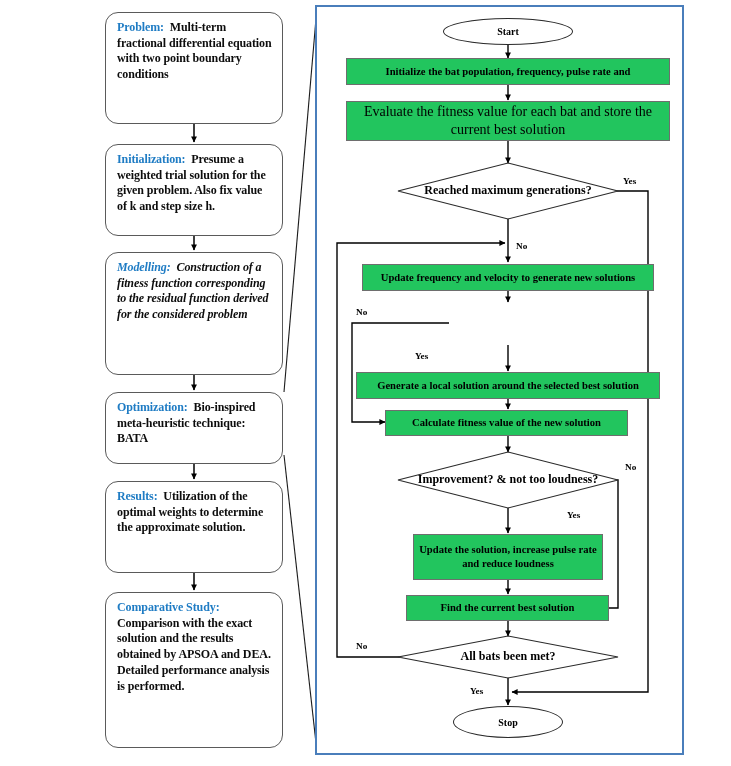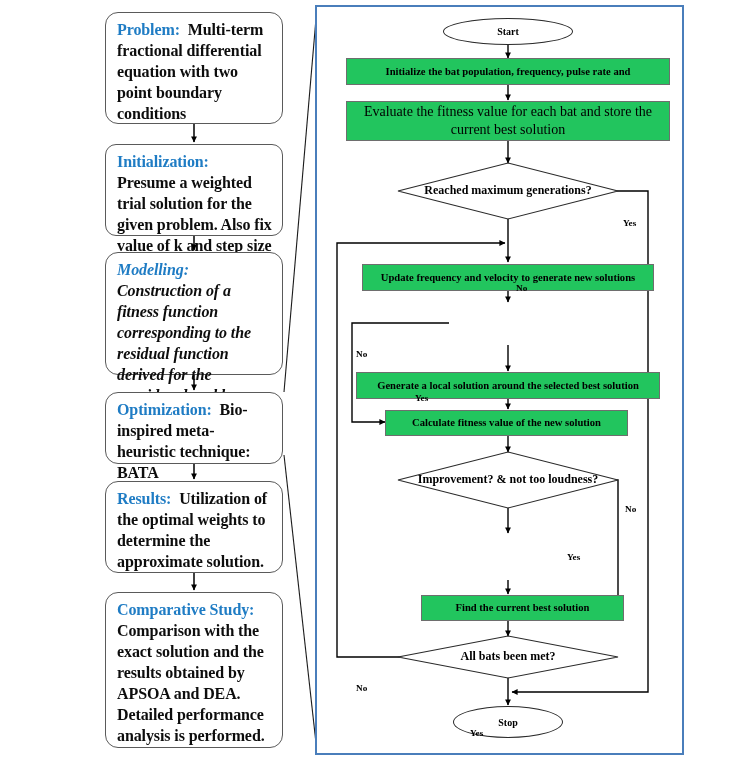--- a/index.html
+++ b/index.html
@@ -9,21 +9,21 @@
   #root{position:absolute;left:0;top:0;width:731px;height:766px;}
 
   
   .stage{
     position:absolute;
     border:1.2px solid #5a5a5a;
     border-radius:13px;
     background:#ffffff;
     box-sizing:border-box;
     padding:7px 9px 6px 11px;
-    font-size:16px;
+    font-size:12px;
     line-height:1.31;
     font-weight:bold;
     color:#0d0d0d;
     letter-spacing:-0.1px;
   }
   .stage .hd{color:#1f7cc4;font-weight:bold;}
 
   
   #frame{
     position:absolute;left:315px;top:5px;width:369px;height:750px;
@@ -49,42 +49,42 @@
   .dia-wrap svg{position:absolute;left:0;top:0;overflow:visible;}
   .dia-txt{
     position:absolute;left:0;top:0;width:100%;height:100%;
     display:flex;align-items:center;justify-content:center;text-align:center;
     font-size:12px;font-weight:bold;line-height:1.3;color:#000;
     pointer-events:none;
   }
 
   
   .blabel{position:absolute;font-size:9.2px;font-weight:bold;color:#000;
-          font-family:"Liberation Serif",serif;margin-top:42px;}
+          font-family:"Liberation Serif",serif;}
 
   
   .wires{position:absolute;left:0;top:0;width:731px;height:766px;
          pointer-events:none;overflow:visible;}
 </style>
 </head>
 <body>
 
 <div id="root">
 
   <svg class="wires">
     <line x1="284" y1="392" x2="317" y2="7" stroke="#1a1a1a" stroke-width="1.1"></line>
     <line x1="284" y1="455" x2="317" y2="752" stroke="#1a1a1a" stroke-width="1.1"></line>
   </svg>
 
   <div class="stage" style="left:105px;top:12px;width:178px;height:112px;">
     <span class="hd">Problem:</span>&nbsp; 
     <span>Multi-term fractional differential equation with two point boundary conditions</span>
   </div>
 
-  <div class="stage" style="left:105px;top:144px;width:178px;height:92px;border-radius:11px;">
+  <div class="stage" style="left:105px;top:144px;width:178px;height:92px;">
     <span class="hd">Initialization:</span>&nbsp; 
     <span>Presume a weighted trial solution for the given problem.  Also fix value of k and step size h.</span>
   </div>
 
   <div class="stage" style="left:105px;top:252px;width:178px;height:123px;font-style:italic;">
     <span class="hd">Modelling:</span>&nbsp; 
     <span>Construction of a fitness function corresponding to the residual function derived for the considered problem</span>
   </div>
 
   <div class="stage" style="left:105px;top:392px;width:178px;height:72px;">
@@ -189,22 +189,25 @@
     <span>Calculate fitness value of the new solution</span>
   </div>
 
   <div class="dia-wrap" style="left:398px;top:452px;width:220px;height:56px;">
     <svg width="220" height="56">
         <polygon points="110,0 220,28 110,56 0,28" fill="#fff" stroke="#2a2a2a" stroke-width="1.2"></polygon>
       </svg>
     <div class="dia-txt">Improvement? &amp; not too loudness?</div>
   </div>
 
-
-  <div class="node proc" style="left:406px;top:595px;width:203px;height:26px;margin-left:15px;">
+  <div class="node proc" style="left:413px;top:534px;width:190px;height:46px;">
+    <span>Update the solution, increase pulse rate and reduce loudness</span>
+  </div>
+
+  <div class="node proc" style="left:406px;top:595px;width:203px;height:26px;">
     <span>Find the current best solution</span>
   </div>
 
   <div class="dia-wrap" style="left:398px;top:636px;width:220px;height:42px;">
     <svg width="220" height="42">
         <polygon points="110,0 220,21 110,42 0,21" fill="#fff" stroke="#2a2a2a" stroke-width="1.2"></polygon>
       </svg>
     <div class="dia-txt">All bats been met?</div>
   </div>
 

